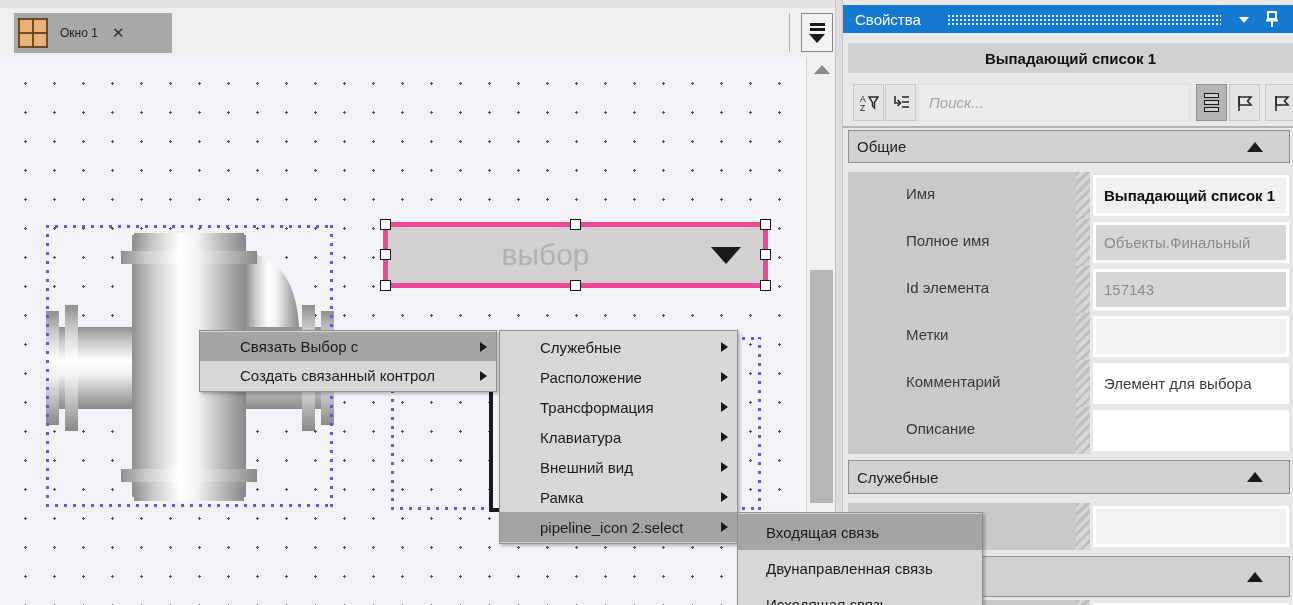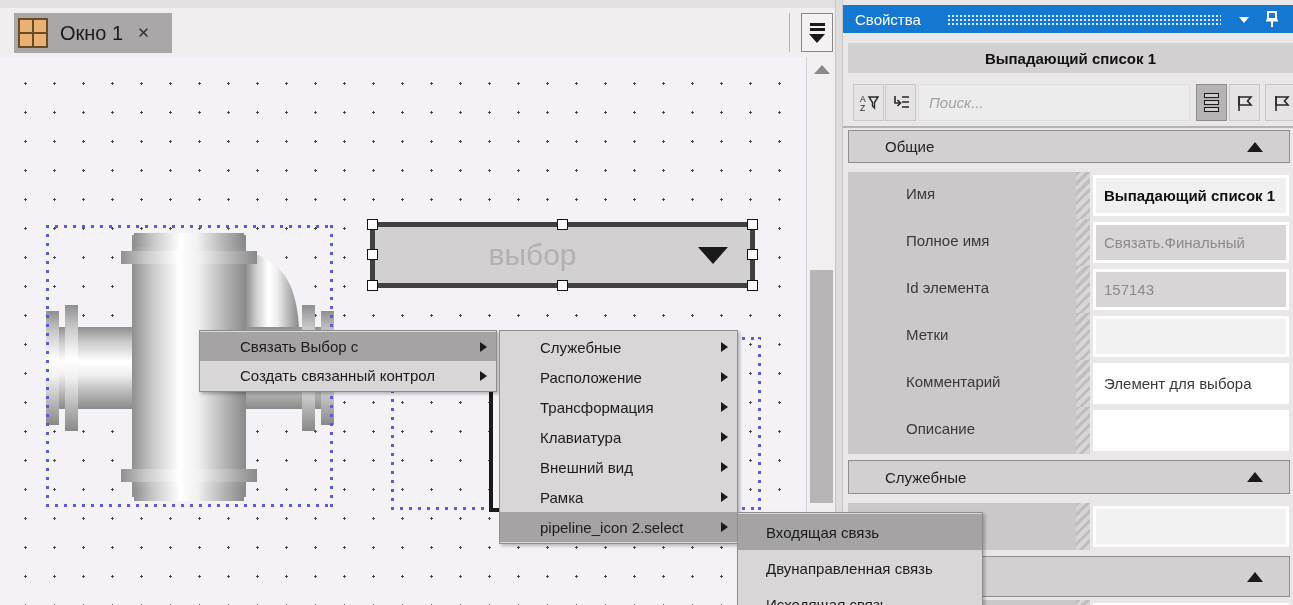--- a/index.html
+++ b/index.html
@@ -7,21 +7,21 @@
   body { font-family:"Liberation Sans", sans-serif; background:#e5e3e3; position:relative; overflow:hidden; }
   #root { position:absolute; left:0; top:0; width:1293px; height:605px; overflow:hidden; }
 
   
   .top-strip { position:absolute; left:0; top:0; width:835px; height:8px; background:#e2e0e0; }
   .tab-bar { position:absolute; left:0; top:8px; width:835px; height:49px; background:#f0eeee; }
   .tab { position:absolute; left:14px; top:5px; width:158px; height:40px; background:#a9a7a7; display:flex; align-items:center; }
   .tab-grid-icon { width:30px; height:30px; background:#e9b173; margin-left:4px; position:relative; border:2px solid #6b4a26; }
   .tab-grid-icon::before { content:''; position:absolute; left:50%; top:0; bottom:0; width:2px; background:#6b4a26; transform:translateX(-50%); }
   .tab-grid-icon::after { content:''; position:absolute; top:50%; left:0; right:0; height:2px; background:#6b4a26; transform:translateY(-50%); }
-  .tab-title { font-size:20px; color:#1c1c1c; margin-left:12px; }
+  .tab-title { font-size:12px; color:#1c1c1c; margin-left:12px; }
   .tab-close { font-size:15px; color:#2e2e2e; margin-left:14px; cursor:default; }
   .tabbar-divider { position:absolute; left:789px; top:13px; width:1px; height:39px; background:#b2b0b0; }
   .overflow-btn { position:absolute; left:801px; top:13px; width:32px; height:39px; background:#f3f1f1; border:1px solid #8a8888; display:flex; flex-direction:column; align-items:center; justify-content:center; gap:2px; }
   .ovf-bar { width:15px; height:3px; background:#1a1a1a; }
   .ovf-tri { width:0; height:0; border-left:8px solid transparent; border-right:8px solid transparent; border-top:9px solid #1a1a1a; margin-top:1px; }
 
   .canvas-area { position:absolute; left:0; top:57px; width:806px; height:548px; background:#f5f2f7;
     background-image:radial-gradient(#4a4a50 1px, transparent 1.3px); background-size:29px 29px; background-position:11px 12px; z-index:1; }
 
   
@@ -38,21 +38,21 @@
     background:
       repeating-linear-gradient(90deg,#5a5ae0 0 3px,transparent 3px 9px) left top / 100% 3px no-repeat,
       repeating-linear-gradient(90deg,#5a5ae0 0 3px,transparent 3px 9px) left bottom / 100% 3px no-repeat,
       repeating-linear-gradient(0deg,#5a5ae0 0 3px,transparent 3px 9px) left top / 3px 100% no-repeat,
       repeating-linear-gradient(0deg,#5a5ae0 0 3px,transparent 3px 9px) right top / 3px 100% no-repeat; }
   .sel-rect-1 { left:46px; top:225px; width:287px; height:282px; }
   .sel-rect-2 { left:391px; top:337px; width:370px; height:173px; }
   .frag-v { position:absolute; left:489px; top:392px; width:4px; height:120px; background:#1a1a1a; z-index:3; }
   .frag-h { position:absolute; left:489px; top:508px; width:11px; height:4px; background:#1a1a1a; z-index:3; }
 
-  .dropdown-ctl { position:absolute; left:370px; top:222px; width:385px; height:66px; border:5px solid #404040; background:#d2d0d0; z-index:5; }
+  .dropdown-ctl { position:absolute; left:383px; top:222px; width:385px; height:66px; border:5px solid #ec4899; background:#d2d0d0; z-index:5; }
   .dd-label { position:absolute; left:0; right:60px; top:0; bottom:0; display:flex; align-items:center; justify-content:center; font-size:30px; color:#b2b0b0; }
   .dd-arrow-icon { position:absolute; right:22px; top:20px; width:0; height:0; border-left:15px solid transparent; border-right:15px solid transparent; border-top:17px solid #1a1a1a; }
   .handle { position:absolute; width:11px; height:11px; background:#fff; border:1.5px solid #141414; z-index:6; }
 
   
   .menu { position:absolute; background:#d8d6d6; border:1px solid #8f8d8d; box-shadow:2px 2px 3px rgba(0,0,0,.25); z-index:40; padding:1px 0; }
   .menu-item { position:relative; display:flex; align-items:center; padding-left:40px; font-size:15px; color:#1c1c1c; }
   .menu-item.hl { background:#a5a3a3; }
   .submenu-arrow-icon { position:absolute; right:9px; top:50%; transform:translateY(-50%); width:0; height:0; border-left:7px solid #1a1a1a; border-top:5px solid transparent; border-bottom:5px solid transparent; }
   .menu-context { left:199px; top:330px; width:298px; }
@@ -79,21 +79,21 @@
   .tbtn.pressed { background:#b5b3b3; border-color:#8f8d8d; }
   .search-box { position:absolute; left:75px; top:0; width:272px; height:37px; background:#ececec; border:1px solid #e0dede; }
   .search-box input { width:100%; height:100%; border:none; outline:none; background:transparent; font-style:italic; font-size:15px; color:#6e6c6c; padding:0 10px; font-family:"Liberation Sans", sans-serif; }
   .search-box input::placeholder { color:#a5a3a3; }
   .list-view-icon { display:flex; flex-direction:column; gap:2px; }
   .list-view-icon span { display:block; width:15px; height:5px; background:#cfcdcd; border:1.5px solid #1a1a1a; }
 
   .props-divider { position:absolute; left:0; top:126px; width:450px; height:2px; background:#b5b3b3; }
 
   .section-hdr { position:absolute; left:5px; width:442px; background:#d2d0d0; border:1px solid #8f8d8d; display:flex; align-items:center; }
-  .section-hdr-label { font-size:15px; color:#222; margin-left:36px; }
+  .section-hdr-label { font-size:15px; color:#222; margin-left:8px; }
   .collapse-icon { position:absolute; right:26px; top:50%; transform:translateY(-50%); width:0; height:0; border-left:8px solid transparent; border-right:8px solid transparent; border-bottom:10px solid #1a1a1a; }
   .sec-general { top:130px; height:33px; }
   .sec-service { top:460px; height:34px; }
   .sec-hidden  { top:556px; height:41px; }
 
   .prow { position:relative; height:47px; }
   .prow::before { content:''; position:absolute; left:5px; width:228px; top:0; bottom:0; background:#cac8c8; }
   .prow .hatch { position:absolute; left:233px; width:14px; top:0; bottom:0;
     background:repeating-linear-gradient(135deg,#c0bebe 0 3px,#d8d6d6 3px 7px); }
   .prow-label { position:absolute; left:63px; top:13px; font-size:15px; color:#3a3838; white-space:nowrap; }
@@ -249,21 +249,21 @@
 
     <div class="rows-general">
       <div class="prow">
         <div class="hatch"></div>
         <span class="prow-label">Имя</span>
         <div class="vbox name">Выпадающий список 1</div>
       </div>
       <div class="prow">
         <div class="hatch"></div>
         <span class="prow-label">Полное имя</span>
-        <div class="vbox ro">Связать.Финальный</div>
+        <div class="vbox ro">Объекты.Финальный</div>
       </div>
       <div class="prow">
         <div class="hatch"></div>
         <span class="prow-label">Id элемента</span>
         <div class="vbox ro">157143</div>
       </div>
       <div class="prow">
         <div class="hatch"></div>
         <span class="prow-label">Метки</span>
         <div class="vbox tags"></div>

